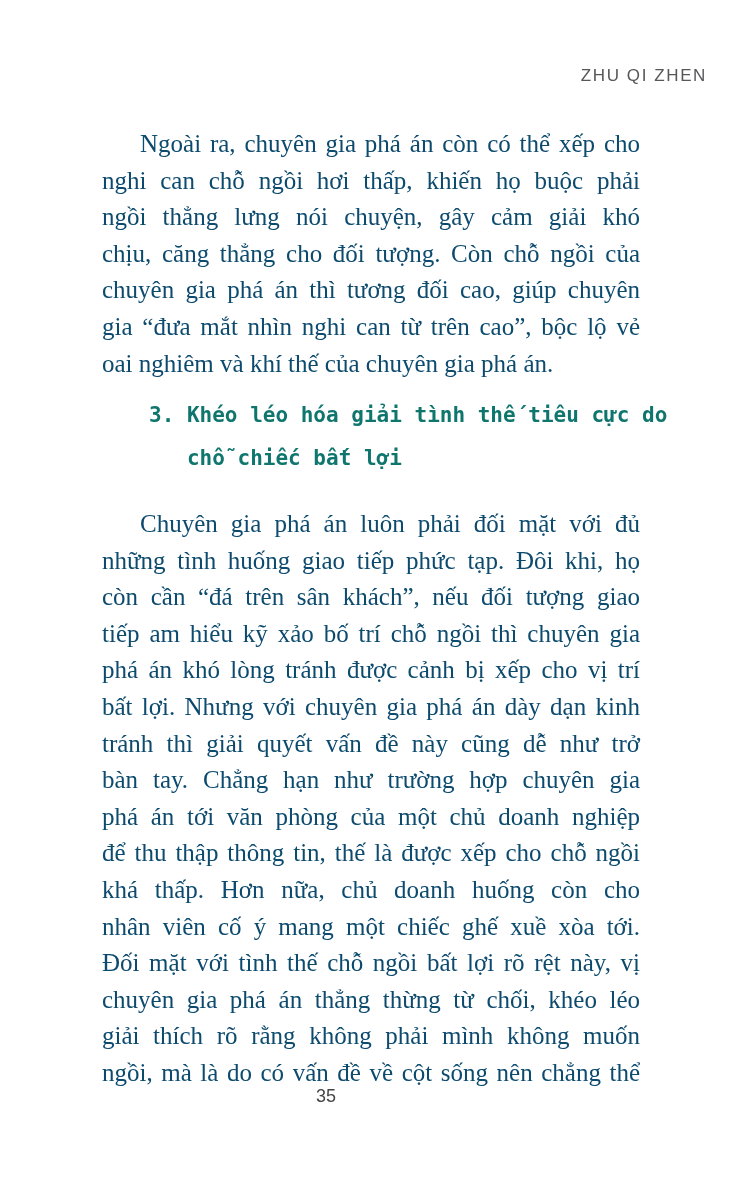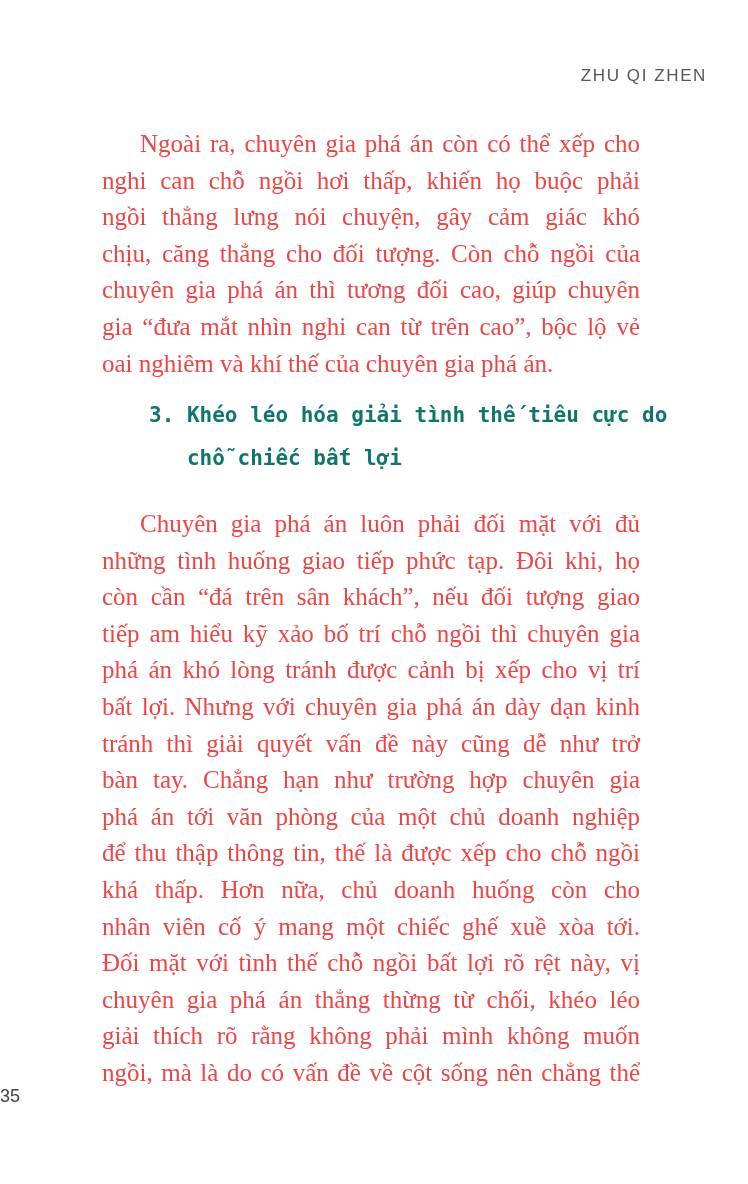--- a/index.html
+++ b/index.html
@@ -25,21 +25,21 @@
     color: #57575a;
     white-space: nowrap;
   }
   .para {
     position: absolute;
     left: 102px;
     width: 538px;
     font-family: "Liberation Serif", serif;
     font-size: 25px;
     line-height: 36.6px;
-    color: #ef4444;
+    color: #0c4a6e;
   }
   .p1 { top: 126px; }
   .p2 { top: 484px; margin-top: 22px; }
   .bl {
     text-align: justify;
     text-align-last: justify;
     white-space: normal;
   }
   .bl.end { text-align-last: left; }
   .bl.ind { text-indent: 38px; }
@@ -54,36 +54,37 @@
     line-height: 43px;
     color: #0f766e;
     margin-left: 28px;
   }
   .heading .hl2 { margin-left: 3ch; }
   .folio {
     position: absolute;
     top: 1086px;
     left: 0;
     width: 652px;
+    text-align: center;
     font-family: "Liberation Sans", sans-serif;
     font-size: 18px;
     color: #454547;
   }
 </style>
 </head>
 <body>
 
 <div class="page">
 
   <div class="running-head">ZHU QI ZHEN</div>
 
   <div class="para p1">
     <div class="bl ind">Ngoài ra, chuyên gia phá án còn có thể xếp cho</div>
     <div class="bl">nghi can chỗ ngồi hơi thấp, khiến họ buộc phải</div>
-    <div class="bl">ngồi thẳng lưng nói chuyện, gây cảm giác khó</div>
+    <div class="bl">ngồi thẳng lưng nói chuyện, gây cảm giải khó</div>
     <div class="bl">chịu, căng thẳng cho đối tượng. Còn chỗ ngồi của</div>
     <div class="bl">chuyên gia phá án thì tương đối cao, giúp chuyên</div>
     <div class="bl">gia “đưa mắt nhìn nghi can từ trên cao”, bộc lộ vẻ</div>
     <div class="bl end">oai nghiêm và khí thế của chuyên gia phá án.</div>
   </div>
 
   <div class="heading">
     <div class="hl">3. Khéo léo hóa giải tình thế tiêu cực do</div>
     <div class="hl hl2">chỗ chiếc bất lợi</div>
   </div>

